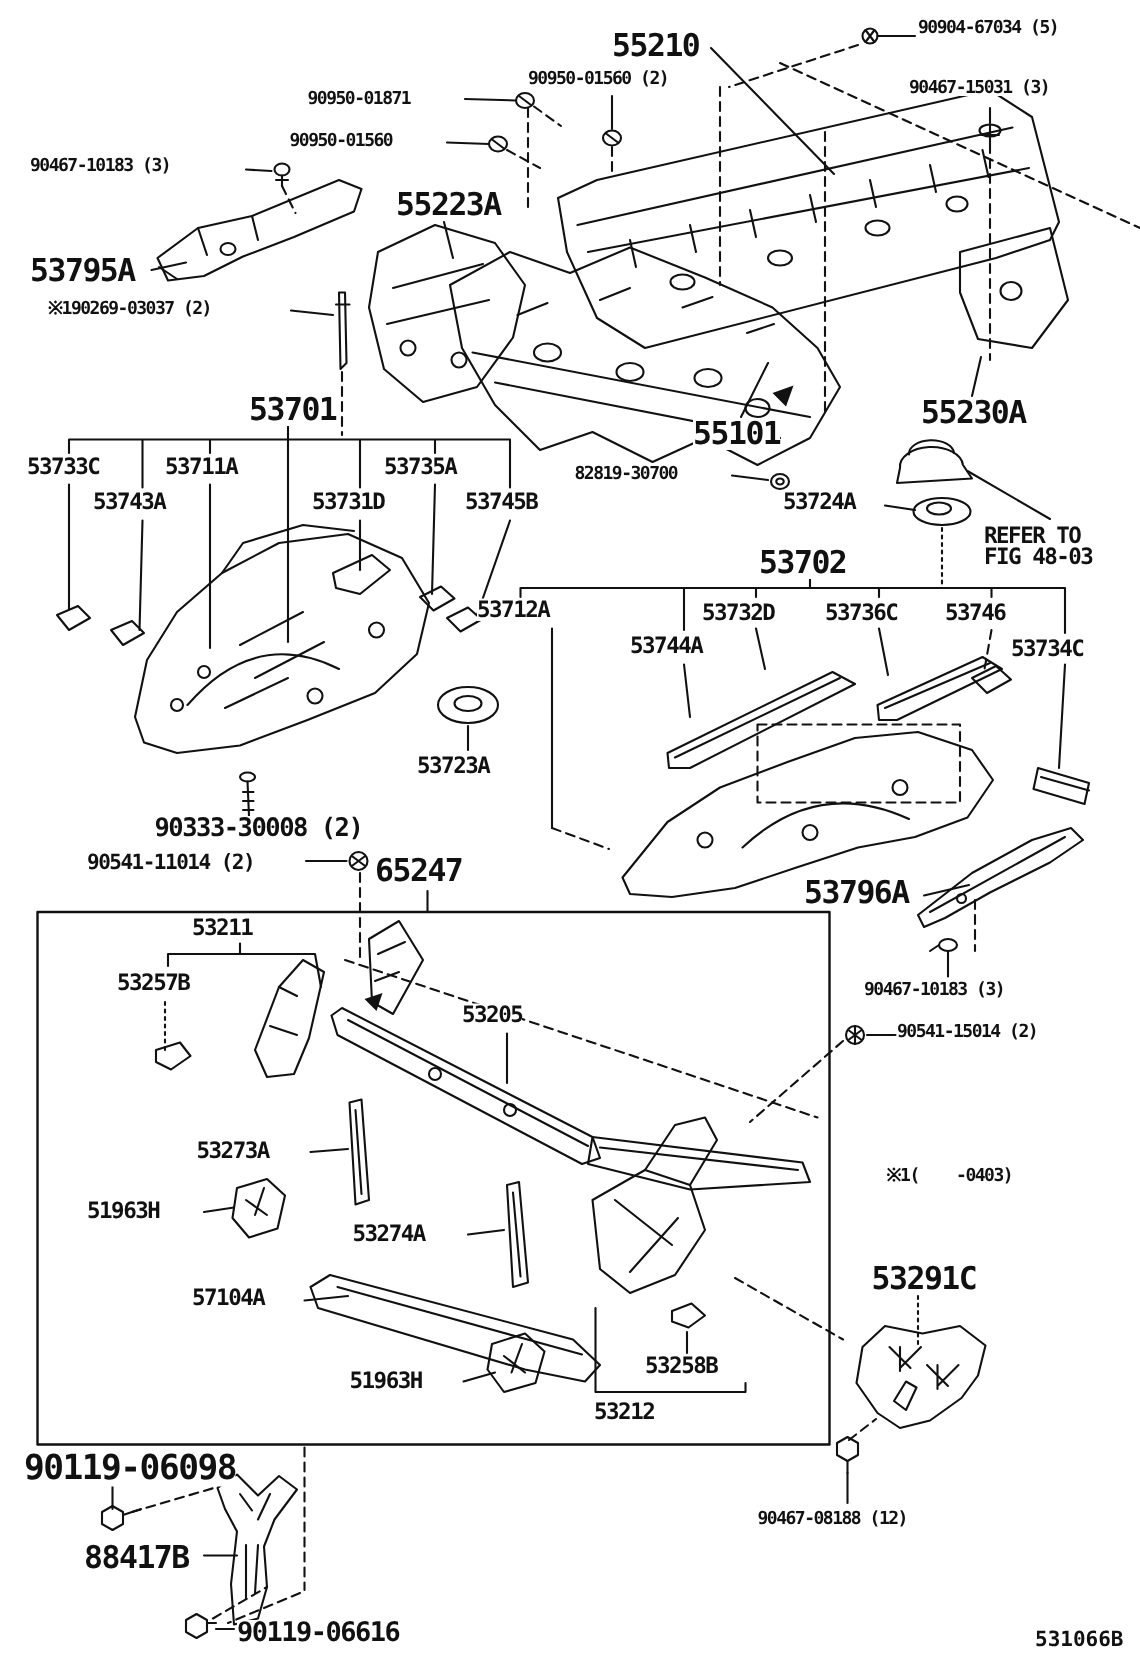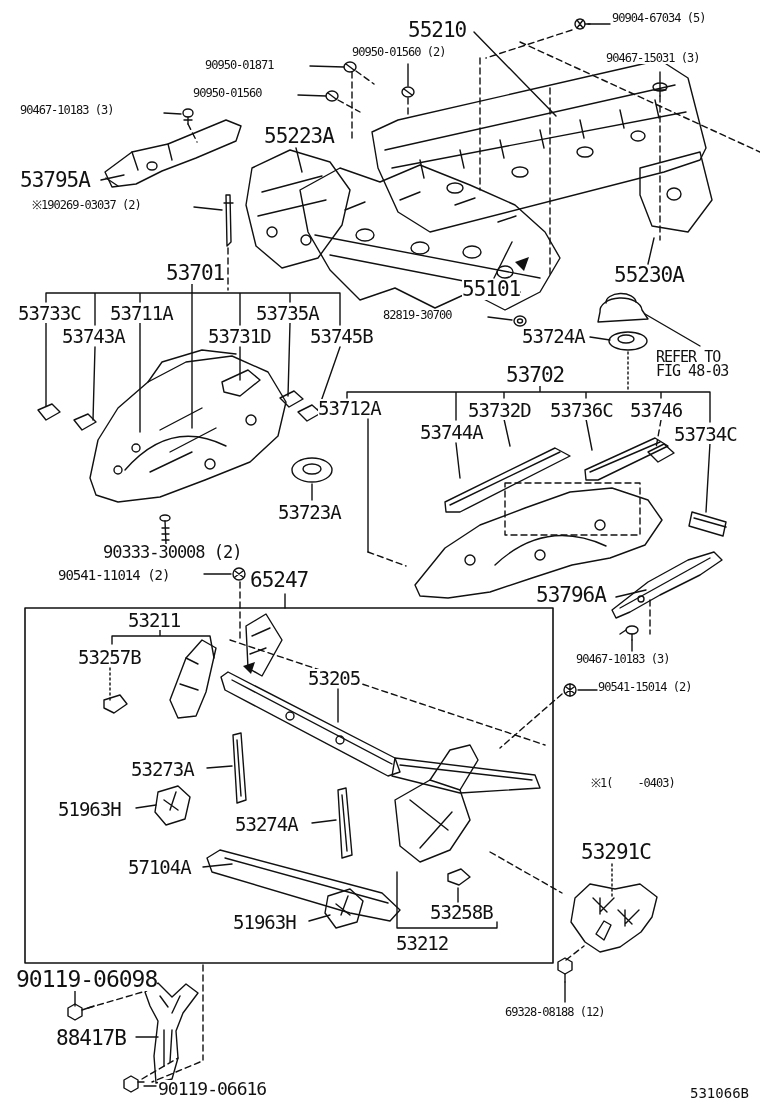--- a/index.html
+++ b/index.html
@@ -1,22 +1,22 @@
 <!DOCTYPE html>
 <html><head>
 <meta charset="utf-8">
 <style>
   html,body{margin:0;padding:0;background:#fff;}
   #stage{position:relative;width:760px;height:1112px;background:#ffffff;overflow:hidden;
          font-family:"DejaVu Sans Mono","Liberation Mono",monospace;}
   #art{position:absolute;left:0;top:0;}
-  .lbl{position:absolute;font-weight:normal;color:#111;line-height:1;white-space:pre;
+  .lbl{position:absolute;font-weight:bold;color:#111;line-height:1;white-space:pre;
        background:#fff;letter-spacing:-1px;}
   .sm{font-size:12px;}
-  .md{font-size:19px;}
+  .md{font-size:15px;}
   .lg{font-size:21px;}
   .xs{font-size:15px;}
   .xxs{font-size:14px;letter-spacing:0;}
 </style>
 </head>
 <body>
 
 <div id="stage">
 
 <svg id="art" width="760" height="1112" viewBox="0 0 760 1112" fill="none" stroke="#111" stroke-width="1.4" stroke-linejoin="round" stroke-linecap="round">
@@ -344,16 +344,16 @@
   <div class="lbl md" style="left:235px;top:815px">53274A</div>
   <div class="lbl md" style="left:128px;top:858px">57104A</div>
   <div class="lbl md" style="left:233px;top:913px">51963H</div>
   <div class="lbl md" style="left:430px;top:903px">53258B</div>
   <div class="lbl md" style="left:396px;top:934px">53212</div>
   <div class="lbl lg" style="left:581px;top:842px">53291C</div>
   <div class="lbl sm" style="left:591px;top:777px">※1(    -0403)</div>
   <div class="lbl sm" style="left:16px;top:968px;font-size:23px">90119-06098</div>
   <div class="lbl lg" style="left:56px;top:1028px">88417B</div>
   <div class="lbl sm" style="left:158px;top:1080px;font-size:18px">90119-06616</div>
-  <div class="lbl sm" style="left:505px;top:1006px">69328-08188 (12)</div>
+  <div class="lbl sm" style="left:505px;top:1006px">90467-08188 (12)</div>
   <div class="lbl xxs" style="left:690px;top:1086px">531066B</div>
 
 </div>
 
 </body></html>

